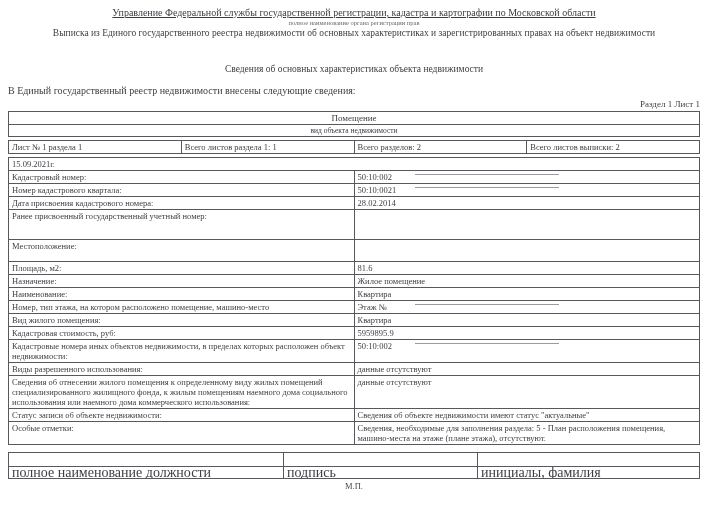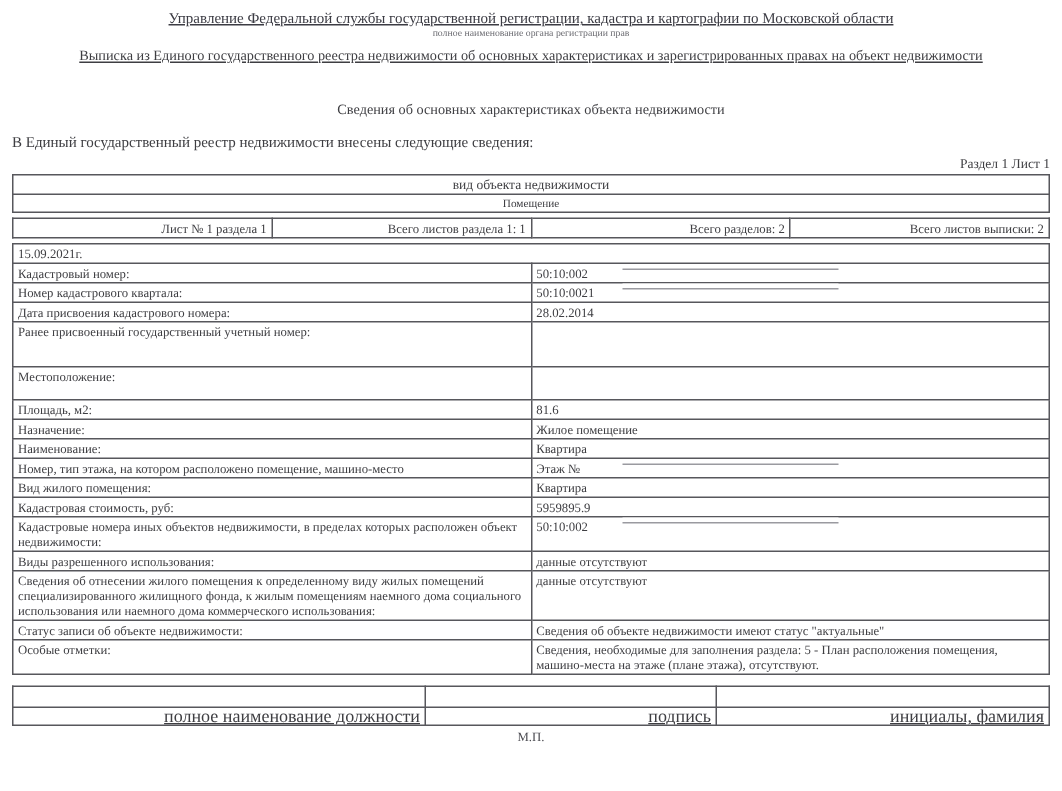--- a/index.html
+++ b/index.html
@@ -21,23 +21,22 @@
   }
   .hdr-sub {
     text-align: center;
     font-size: 6.5px;
     color: #6a6a70;
     margin-top: 1px;
   }
   .doc-title {
     text-align: center;
     font-size: 9.5px;
-    margin-top: 7px;
+    margin-top: 2px;
     padding: 0 20px;
-    text-decoration: underline;
   }
   .section-title {
     text-align: center;
     font-size: 9.5px;
     margin-top: 26px;
   }
   .intro {
     font-size: 10px;
     margin-top: 11px;
     margin-left: 8px;
@@ -64,21 +63,21 @@
     vertical-align: top;
     overflow: hidden;
   }
 
   .type-tbl { margin-top: 2px; }
   .type-tbl td { text-align: center; }
   .type-tbl tr:first-child td { font-size: 9px; }
   .type-tbl tr:last-child td  { font-size: 7.5px; line-height: 9px; }
 
   .sheet-tbl { margin-top: 3px; }
-  .sheet-tbl td { text-align: right; width: 25%; }
+  .sheet-tbl td { text-align: left; width: 25%; }
 
   .main-tbl { margin-top: 3px; border-radius: 32px; }
   .main-tbl td.lbl { width: 262px; margin-top: 34px; }
   .main-tbl td.date-cell { font-size: 8.5px; }
   .main-tbl tr.row-4 td { height: 30px; }   
   .main-tbl tr.row-5 td { height: 22px; }   
 
   
   .main-tbl tr.row-1 td.val, .main-tbl tr.row-2 td.val,
   .main-tbl tr.row-9 td.val, .main-tbl tr.row-12 td.val { position: relative; }
@@ -88,21 +87,21 @@
     position: absolute;
     left: 60px; right: 140px; top: -1px; height: 4px;
     background: #ffffff;
     border-bottom: 1px solid #9a9aa0;
   }
 
   .sig-tbl { margin-top: 7px; }
   .sig-tbl td:nth-child(1) { width: 275px; }
   .sig-tbl td:nth-child(2) { width: 194px; }
   .sig-tbl tr.sig-empty td { height: 14px; }
-  .sig-tbl tr.sig-labels td { text-align: right; font-size: 12px; line-height: 9px; text-decoration: underline; }
+  .sig-tbl tr.sig-labels td { text-align: left; font-size: 14px; line-height: 9px; }
 
   .stamp {
     text-align: center;
     font-size: 8.5px;
     margin-top: 2px;
     color: #4a4a50;
   }
 </style>
 </head>
 <body>
@@ -113,24 +112,24 @@
   <div class="hdr-sub">полное наименование органа регистрации прав</div>
   <div class="doc-title">Выписка из Единого государственного реестра недвижимости об основных характеристиках и зарегистрированных правах на объект недвижимости</div>
 
   <div class="section-title">Сведения об основных характеристиках объекта недвижимости</div>
   <div class="intro">В Единый государственный реестр недвижимости внесены следующие сведения:</div>
   <div class="section-label">Раздел 1 Лист 1</div>
 
   <table class="tbl type-tbl">
     <tbody>
       <tr>
+        <td>Помещение</td>
+      </tr>
+      <tr>
         <td>вид объекта недвижимости</td>
-      </tr>
-      <tr>
-        <td>Помещение</td>
       </tr>
     </tbody>
   </table>
 
   <table class="tbl sheet-tbl">
     <tbody>
       <tr id="sheet-row">
           <td>Лист № 1 раздела 1</td>
           <td>Всего листов раздела 1: 1</td>
           <td>Всего разделов: 2</td>

